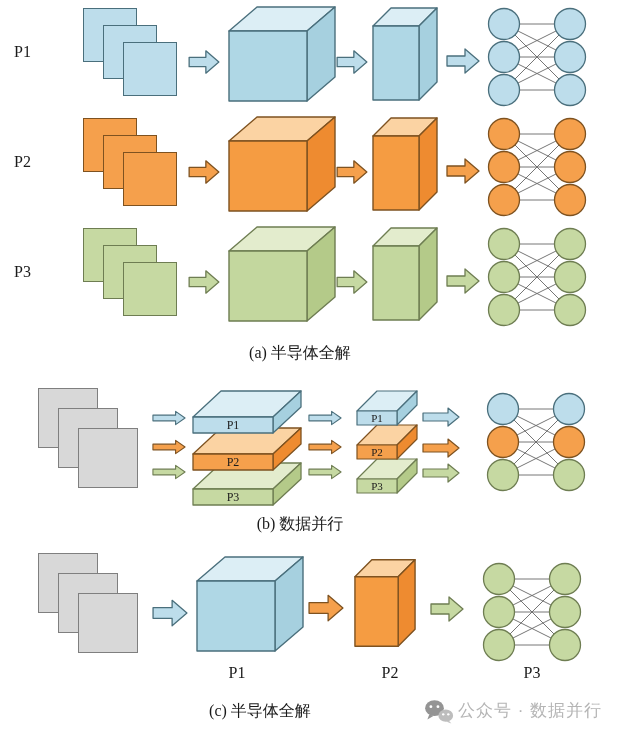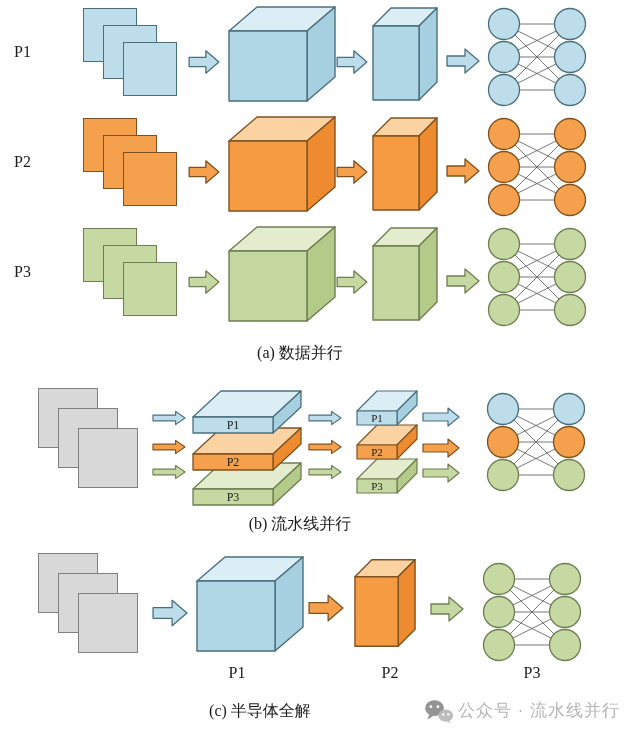--- a/index.html
+++ b/index.html
@@ -168,21 +168,21 @@
 <svg class="abs green" style="left:372px;top:227px" width="66" height="94">
     <use href="#sym-tallbox"></use>
   </svg>
 <svg class="abs green" style="left:446px;top:266px" width="34" height="30">
     <use href="#sym-arrow"></use>
   </svg>
 <svg class="abs nn-green" style="left:487px;top:227px" width="100" height="100">
     <use href="#sym-nn"></use>
   </svg>
 
-<div class="abs cap" style="left:20px;top:343px;width:560px">(a) 数据并行</div>
+<div class="abs cap" style="left:20px;top:343px;width:560px">(a) 半导体全解</div>
 
 <div class="abs stack-g grayc" style="left:38px;top:388px;width:100px;height:100px">
   <div class="sq" style="left:0;top:0"></div>
   <div class="sq" style="left:20px;top:20px"></div>
   <div class="sq" style="left:40px;top:40px"></div>
 </div>
 
 <svg class="abs blue" style="left:152px;top:410px" width="34" height="16">
     <use href="#sym-arrow-thin"></use>
   </svg>
@@ -236,21 +236,21 @@
     <use href="#sym-arrow-med"></use>
   </svg>
 <svg class="abs green" style="left:422px;top:463px" width="38" height="20">
     <use href="#sym-arrow-med"></use>
   </svg>
 
 <svg class="abs nn-mixed" style="left:486px;top:392px" width="100" height="100">
     <use href="#sym-nn"></use>
   </svg>
 
-<div class="abs cap" style="left:20px;top:514px;width:560px">(b) 流水线并行</div>
+<div class="abs cap" style="left:20px;top:514px;width:560px">(b) 数据并行</div>
 
 <div class="abs stack-g grayc" style="left:38px;top:553px;width:100px;height:100px">
   <div class="sq" style="left:0;top:0"></div>
   <div class="sq" style="left:20px;top:20px"></div>
   <div class="sq" style="left:40px;top:40px"></div>
 </div>
 <svg class="abs blue" style="left:152px;top:597px" width="36" height="32">
     <use href="#sym-arrow"></use>
   </svg>
 <svg class="abs blue" style="left:196px;top:554px" width="108" height="100">
@@ -270,13 +270,13 @@
 <svg class="abs nn-green" style="left:482px;top:562px" width="100" height="100">
     <use href="#sym-nn"></use>
   </svg>
 <div class="abs stage-lbl" style="left:482px;top:664px;width:100px">P3</div>
 
 <div class="abs cap" style="left:0;top:701px;width:520px">(c) 半导体全解</div>
 
 <svg class="abs" style="left:424px;top:699px" width="30" height="25">
     <use href="#sym-wechat"></use>
   </svg>
-<div class="abs wm-text" style="left:458px;top:699px">公众号 · 流水线并行</div>
+<div class="abs wm-text" style="left:458px;top:699px">公众号 · 数据并行</div>
 
 </body></html>

